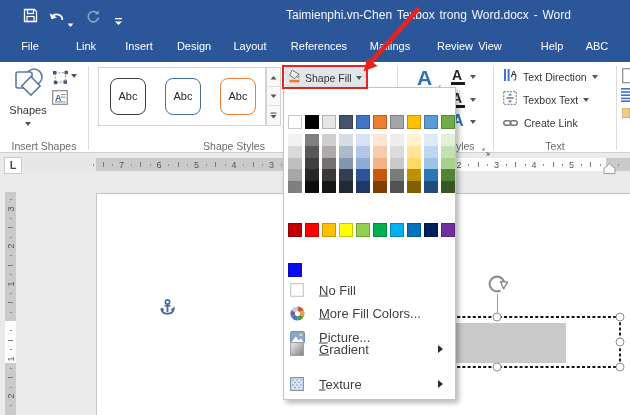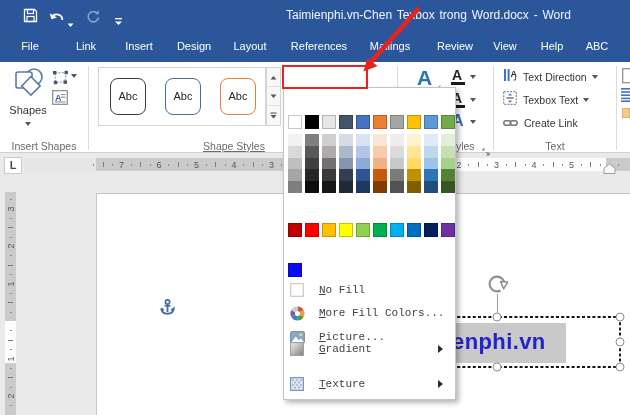--- a/index.html
+++ b/index.html
@@ -50,21 +50,21 @@
 
   
   .dropdown{position:absolute;left:283px;top:87px;width:173px;height:313px;background:#FFFFFF;
     border:1px solid #C3C3C3;box-shadow:3px 3px 5px rgba(0,0,0,0.28);z-index:10;}
   .dd-header{position:absolute;left:1px;width:169px;height:17px;background:#EEEEEE;
     font-size:11px;font-weight:bold;color:#3F3F3F;line-height:17px;padding-left:9px;}
   .swatch{position:absolute;width:14px;height:14px;}
   .swatch.b{box-shadow:inset 0 0 0 1px rgba(0,0,0,0.22);}
   .vcell{position:absolute;width:14px;height:11.8px;}
   .dd-item{position:absolute;left:1px;width:170px;height:23px;}
-  .dd-item .lbl{position:absolute;left:34px;top:50%;transform:translateY(-50%);font-size:11px;color:#3F3F3F;white-space:nowrap;font-family:Liberation Mono, monospace;}
+  .dd-item .lbl{position:absolute;left:34px;top:50%;transform:translateY(-50%);font-size:13px;color:#3F3F3F;white-space:nowrap;}
   .dd-item .ico{position:absolute;left:5px;top:50%;transform:translateY(-50%);width:14px;height:14px;}
   .mnem{text-decoration:underline;}
   .submenu-arrow{position:absolute;right:12px;top:50%;transform:translateY(-50%);width:0;height:0;
     border-top:4px solid transparent;border-bottom:4px solid transparent;border-left:5px solid #2B2B2B;}
 
   
   .redbox{position:absolute;left:282px;top:65px;width:86px;height:24px;border:2.5px solid #E8231D;z-index:60;}
   .arrow-svg{position:absolute;left:0;top:0;z-index:70;pointer-events:none;}
 </style>
 </head>
@@ -106,21 +106,21 @@
     <div class="title-text">Taimienphi.vn-Chen Texbox trong Word.docx - Word</div>
     <div id="tabs">
         <span class="tab" style="left: 30px;">File</span>
         <span class="tab" style="left: 86px;">Link</span>
         <span class="tab" style="left: 139px;">Insert</span>
         <span class="tab" style="left: 194px;">Design</span>
         <span class="tab" style="left: 250px;">Layout</span>
         <span class="tab" style="left: 319px;">References</span>
         <span class="tab" style="left: 390px;">Mailings</span>
         <span class="tab" style="left: 455px;">Review</span>
-        <span class="tab" style="left: 505px;">View</span>
+        <span class="tab" style="left: 490px;">View</span>
         <span class="tab" style="left: 552px;">Help</span>
         <span class="tab" style="left: 597px;">ABC</span>
       </div>
   </div>
 
   <div class="ribbon">
     <div class="rib-sep" style="left:88px;"></div>
     <div class="rib-sep" style="left:397px;"></div>
     <div class="rib-sep" style="left:493px;"></div>
     <div class="rib-sep" style="left:616px;"></div>
@@ -171,22 +171,33 @@
             <path d="M0.5 0.5 L3.5 4 L6.5 0.5z" fill="#555"></path>
           </svg>
       </div>
       <div class="gal-cell" style="top:38px;border-bottom:none;">
         <svg width="7" height="8" viewBox="0 0 7 8">
             <rect x="0.5" y="0.5" width="6" height="1.1" fill="#555"></rect>
             <path d="M0.5 3 L3.5 6.5 L6.5 3z" fill="#555"></path>
           </svg>
       </div>
     </div>
-    <div class="grp-label" style="left:234px;text-decoration:underline;">Shape Styles</div>
-
+    <div class="grp-label" style="left:234px;">Shape Styles</div>
+
+    <div class="shape-fill-btn">
+      <span style="margin-left:3px;">
+        <svg width="14" height="14" viewBox="0 0 14 14">
+          <path d="M4.2 1.2 L10.8 5.2 L6.6 9.6 L1.6 6.2z" fill="#F3F3F3" stroke="#6E6E6E" stroke-width="1"></path>
+          <path d="M10.5 5.8 q1.8 2 0.6 3.1 q-1.2 0.9 -1.8 -0.6z" fill="#9B9B9B"></path>
+          <rect x="1.5" y="10.8" width="10" height="2.6" fill="#ED7D31"></rect>
+        </svg>
+      </span>
+      <span class="rib-text" style="margin-left:3px;">Shape Fill</span>
+      <span class="caret" style="margin-left:4px;"></span>
+    </div>
 
     <div class="abs" style="left:417px;top:4px;font-size:21px;font-weight:bold;color:#2E74B5;">A</div>
     <span class="abs" style="left:433px;top:17px;">
       <svg width="9" height="8" viewBox="0 0 9 8">
           <path d="M8 0.5 L3 5.5 L0.8 7.2 L2.5 5 L7 0.2z" fill="#8A8A8A"></path>
         </svg>
     </span>
     <div class="a-btn" style="left:452px;top:5px;font-size:14px;">A</div>
     <div class="abs" style="left:451px;top:20px;width:14px;height:3px;background:#1A1A1A;"></div>
     <span class="abs caret" style="left:470px;top:13px;"></span>
@@ -353,21 +364,20 @@
   <span class="abs" style="left:160px;top:299px;">
     <svg width="15" height="17" viewBox="0 0 15 17">
       <circle cx="7.5" cy="3" r="2.1" fill="none" stroke="#456E9C" stroke-width="1.7"></circle>
       <path d="M7.5 5.2 V13" stroke="#456E9C" stroke-width="1.9" fill="none"></path>
       <path d="M4.6 6.8 H10.4" stroke="#456E9C" stroke-width="1.6" fill="none"></path>
       <path d="M1.2 9.4 Q1.8 14.8 7.5 14.8 Q13.2 14.8 13.8 9.4 L11.2 11.2 M1.2 9.4 L3.8 11.2" fill="none" stroke="#456E9C" stroke-width="1.9"></path>
     </svg>
   </span>
 
   <div class="sel-highlight"></div>
-  <div class="tb-text">enphi.vn</div>
   <svg class="abs" style="left:0;top:0;" width="630" height="415" viewBox="0 0 630 415">
     <g stroke="#141414" stroke-width="1.9" stroke-dasharray="3 2.2" fill="none">
       <line x1="374" y1="317" x2="620" y2="317"></line>
       <line x1="374" y1="367" x2="620" y2="367"></line>
       <line x1="620" y1="317" x2="620" y2="367"></line>
       <line x1="374" y1="317" x2="374" y2="367"></line>
     </g>
   </svg>
   <div class="abs" style="left:496.5px;top:294px;width:1.3px;height:19px;background:#9B9B9B;"></div>
   <span class="abs" style="left:487px;top:274px;">

